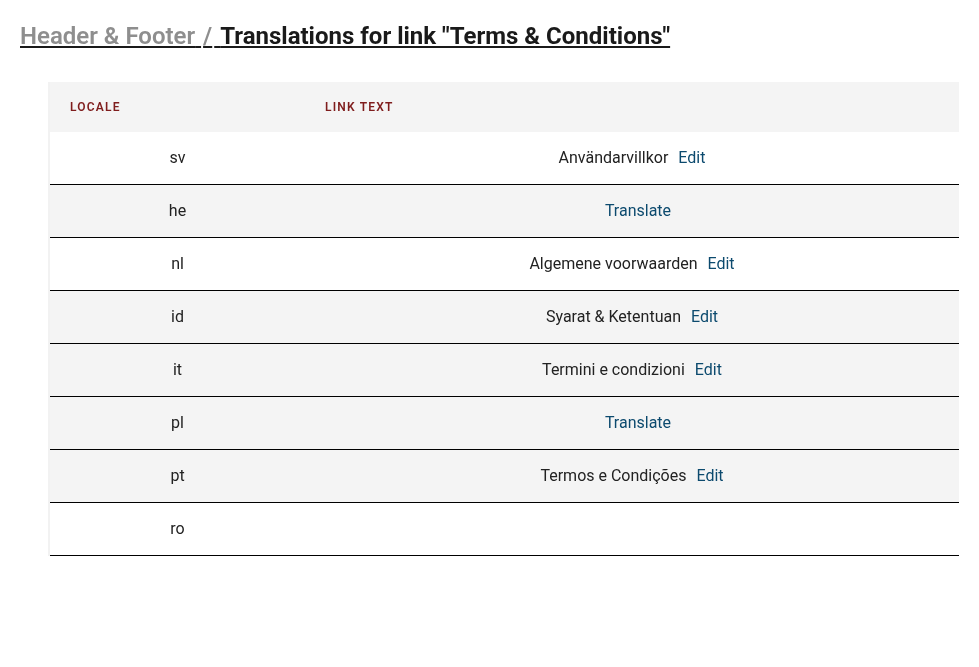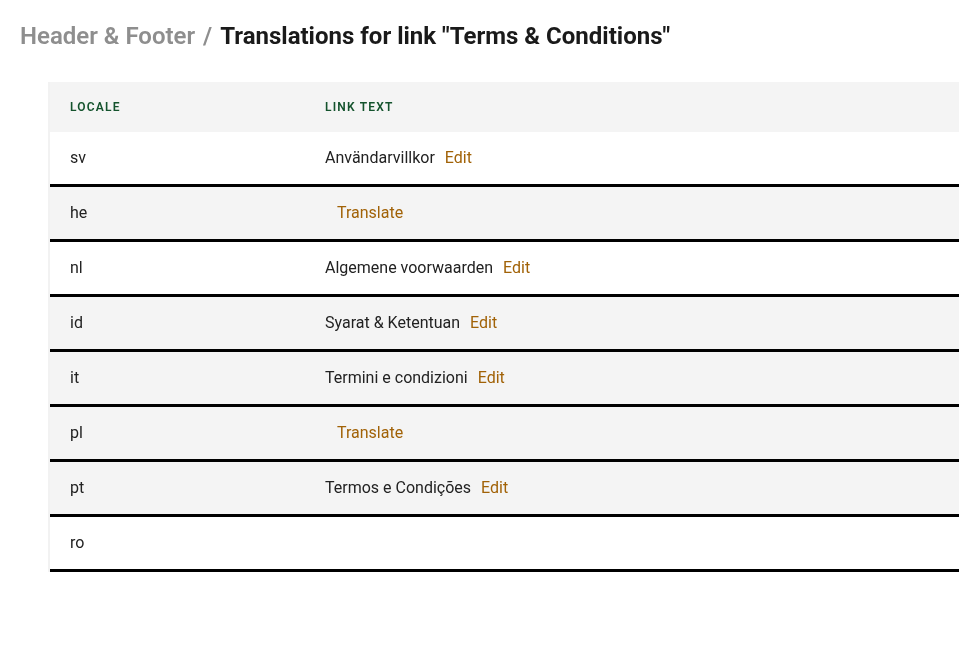--- a/index.html
+++ b/index.html
@@ -12,20 +12,21 @@
   }
   .page {
     width: 979px;
     padding: 18px 20px 0 20px;
   }
   .breadcrumb {
     font-size: 24px;
     font-weight: 600;
     margin-bottom: 28px;
     letter-spacing: 0;
+    text-decoration: underline;
   }
   .breadcrumb .crumb-prev {
     color: #8e8e8e;
     font-weight: 600;
   }
   .breadcrumb .crumb-sep {
     color: #8e8e8e;
     font-weight: 600;
     padding: 0 2px;
   }
@@ -43,49 +44,50 @@
     border-collapse: collapse;
   }
   .thead-row {
     background: #f4f4f4;
   }
   .th {
     text-align: left;
     font-size: 12px;
     letter-spacing: 1.2px;
     font-weight: 600;
-    color: #14532d;
+    color: #7f1d1d;
     padding: 16px 20px;
     text-transform: uppercase;
   }
   .col-locale {
     width: 255px;
   }
   .col-linktext {
     width: auto;
   }
   .tr {
-    border-bottom: 3px solid #000000;
+    border-bottom: 1px solid #000000;
+    text-align: center;
   }
   .tr.alt {
     background: #f4f4f4;
   }
   .td {
     padding: 14px 20px;
     font-size: 16px;
     vertical-align: middle;
   }
   .td.locale {
     color: #222;
   }
   .linktext-value {
     color: #222;
   }
   .action-link {
-    color: #a16207;
+    color: #0c4a6e;
     margin-left: 10px;
     cursor: pointer;
     font-size: 16px;
   }
   .action-link.only {
     margin-left: 12px;
   }
 </style>
 </head>
 <body>

